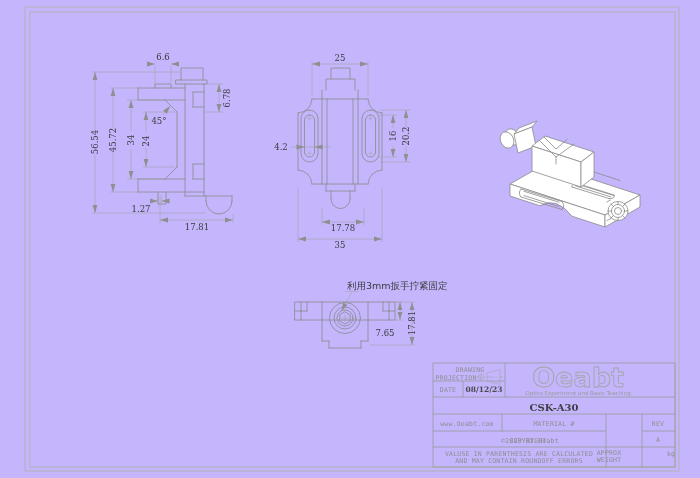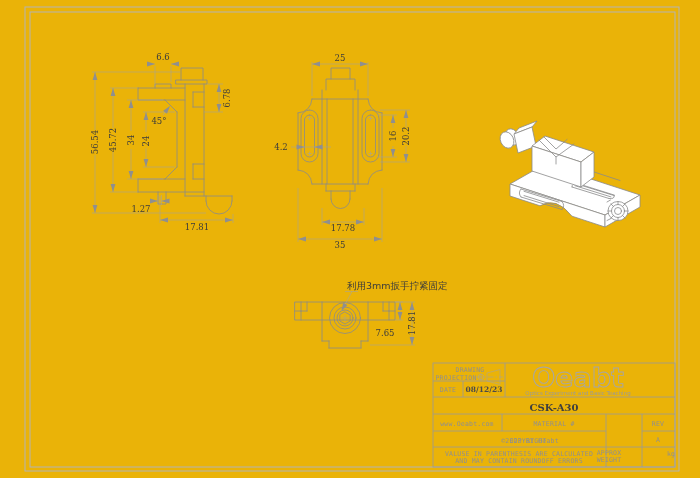--- a/index.html
+++ b/index.html
@@ -1,16 +1,16 @@
 <!DOCTYPE html>
 <html><head>
 <meta charset="utf-8">
 <style>
   html,body{margin:0;padding:0;background:#ffffff;}
-  #stage{position:relative;width:700px;height:478px;background:#eab308;overflow:hidden;}
+  #stage{position:relative;width:700px;height:478px;background:#c4b5fd;overflow:hidden;}
   svg text{user-select:none;}
   .g   {stroke:#8a8a8a;fill:none;stroke-width:.8;stroke-linejoin:round;stroke-linecap:round;}
   .gf  {stroke:#8a8a8a;fill:#ffffff;stroke-width:.8;stroke-linejoin:round;}
   .d   {stroke:#a3a3a3;fill:none;stroke-width:.55;}
   .cl  {stroke:#a3a3a3;fill:none;stroke-width:.55;stroke-dasharray:6 2 1.5 2;}
   .dt  {font:8.5px "DejaVu Serif",serif;fill:#3c3c3c;text-anchor:middle;}
   .cjk {font:9.5px "DejaVu Sans",sans-serif;fill:#3c3c3c;text-anchor:start;}
   .tb  {font:6.5px "DejaVu Sans Mono",monospace;fill:#8f8f8f;text-anchor:middle;letter-spacing:.2px;}
   .tbd {font:bold 7.5px "DejaVu Serif",serif;fill:#4a4a4a;text-anchor:middle;}
   .pn  {font:bold 10px "DejaVu Serif",serif;fill:#3f3f3f;text-anchor:middle;}

